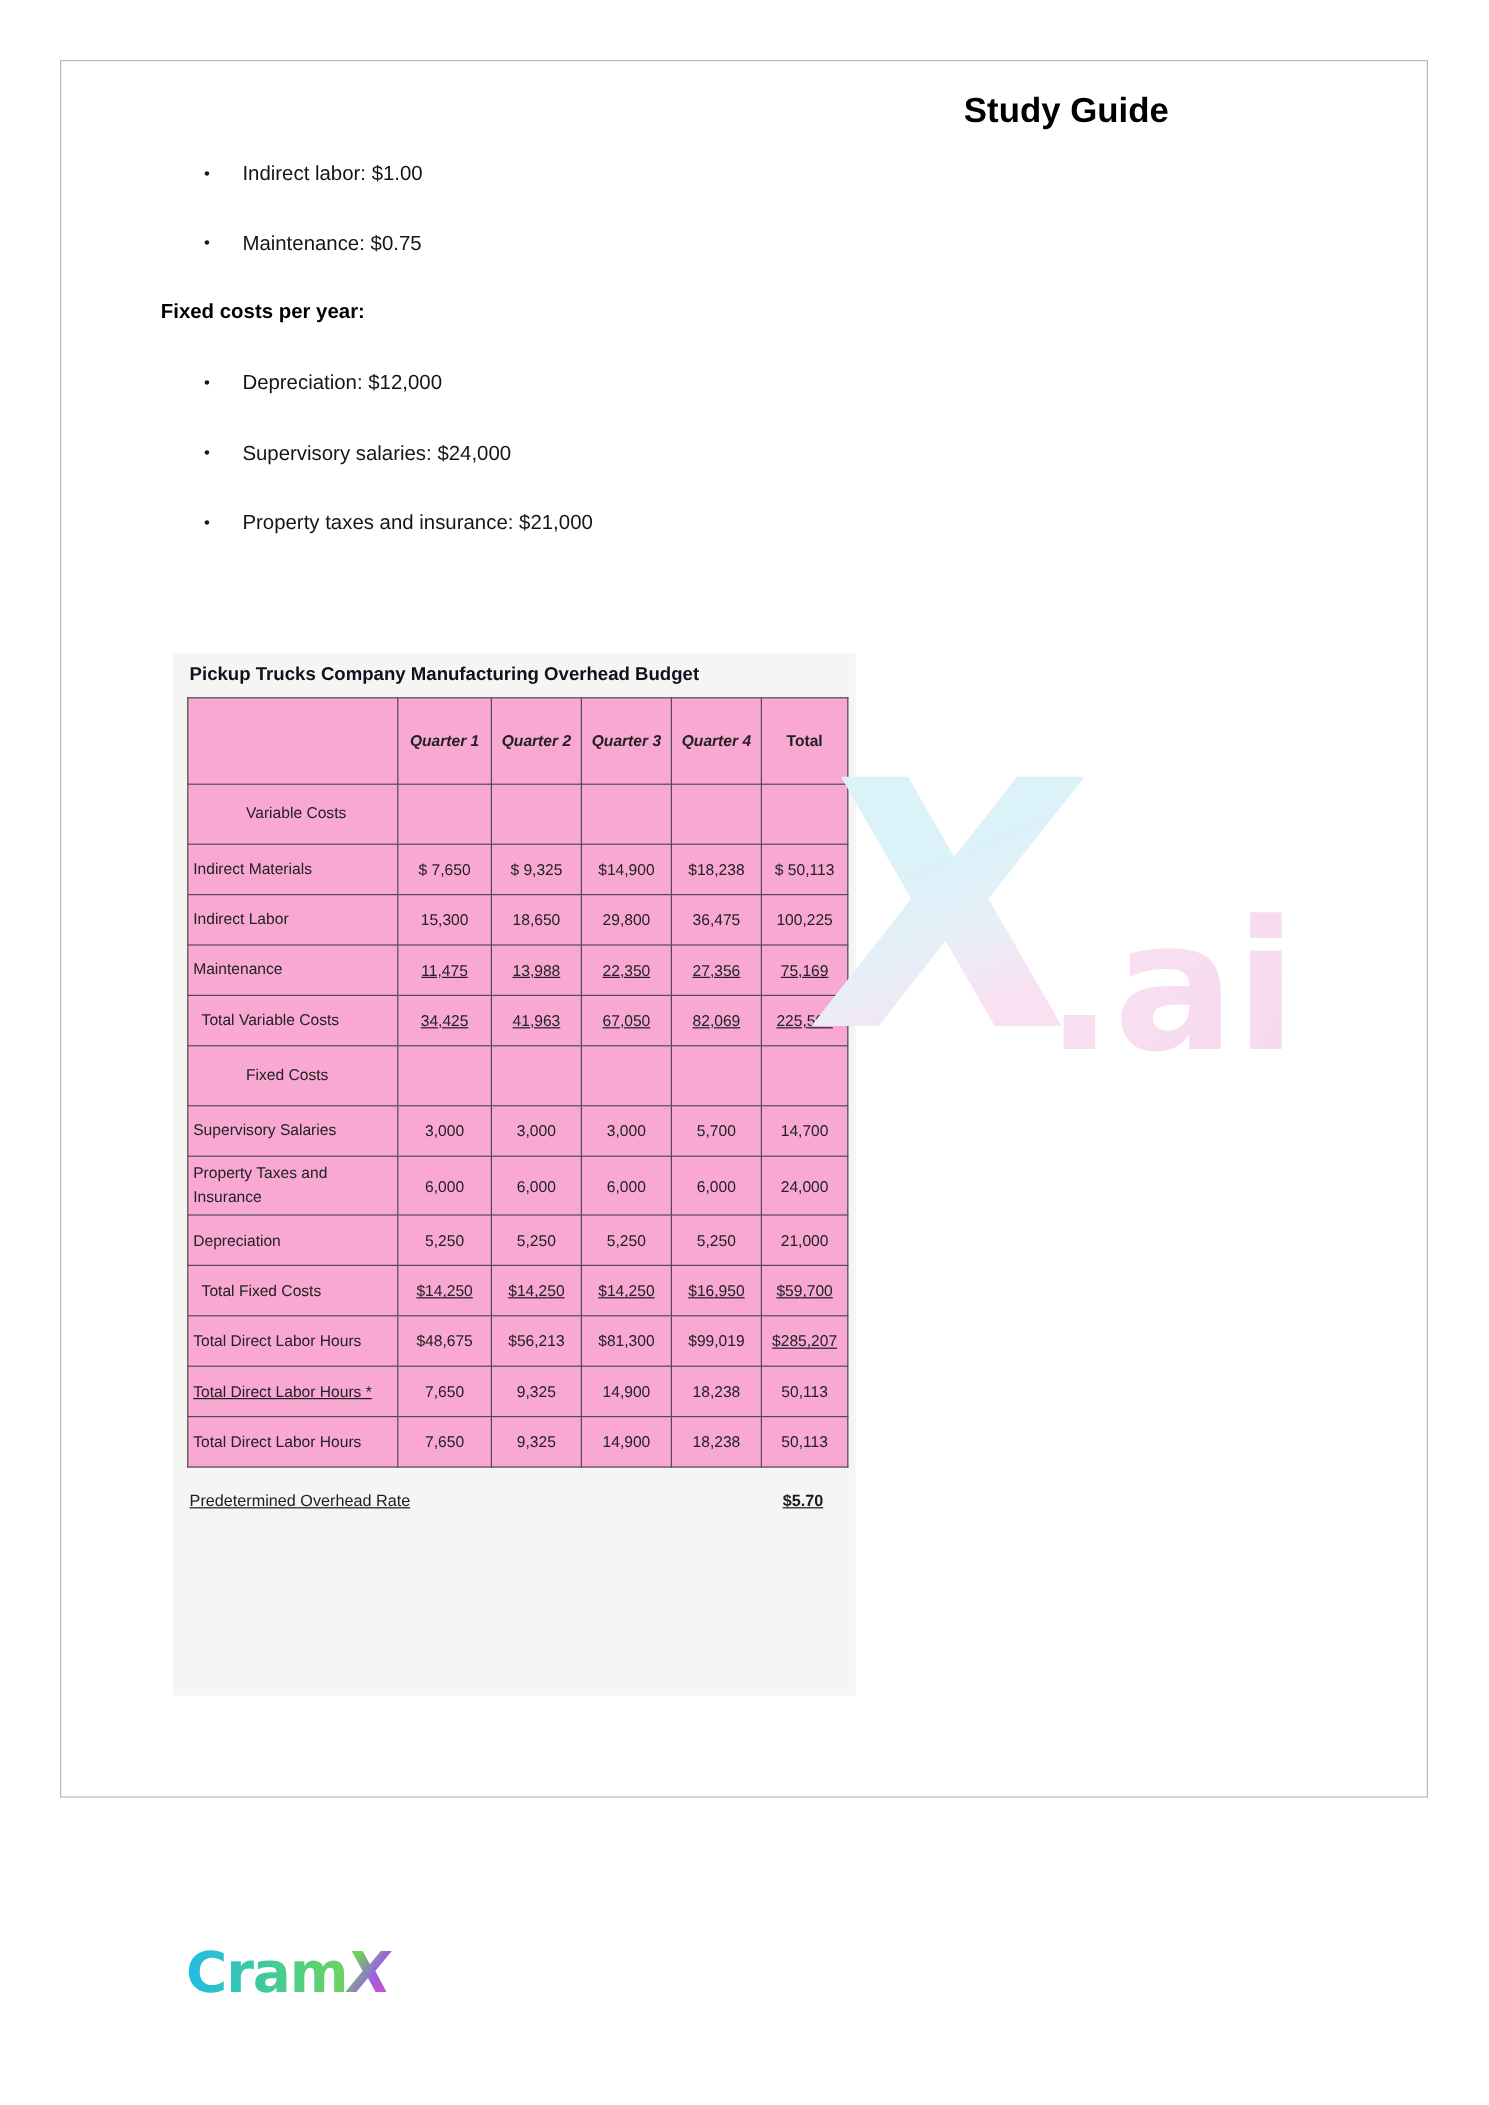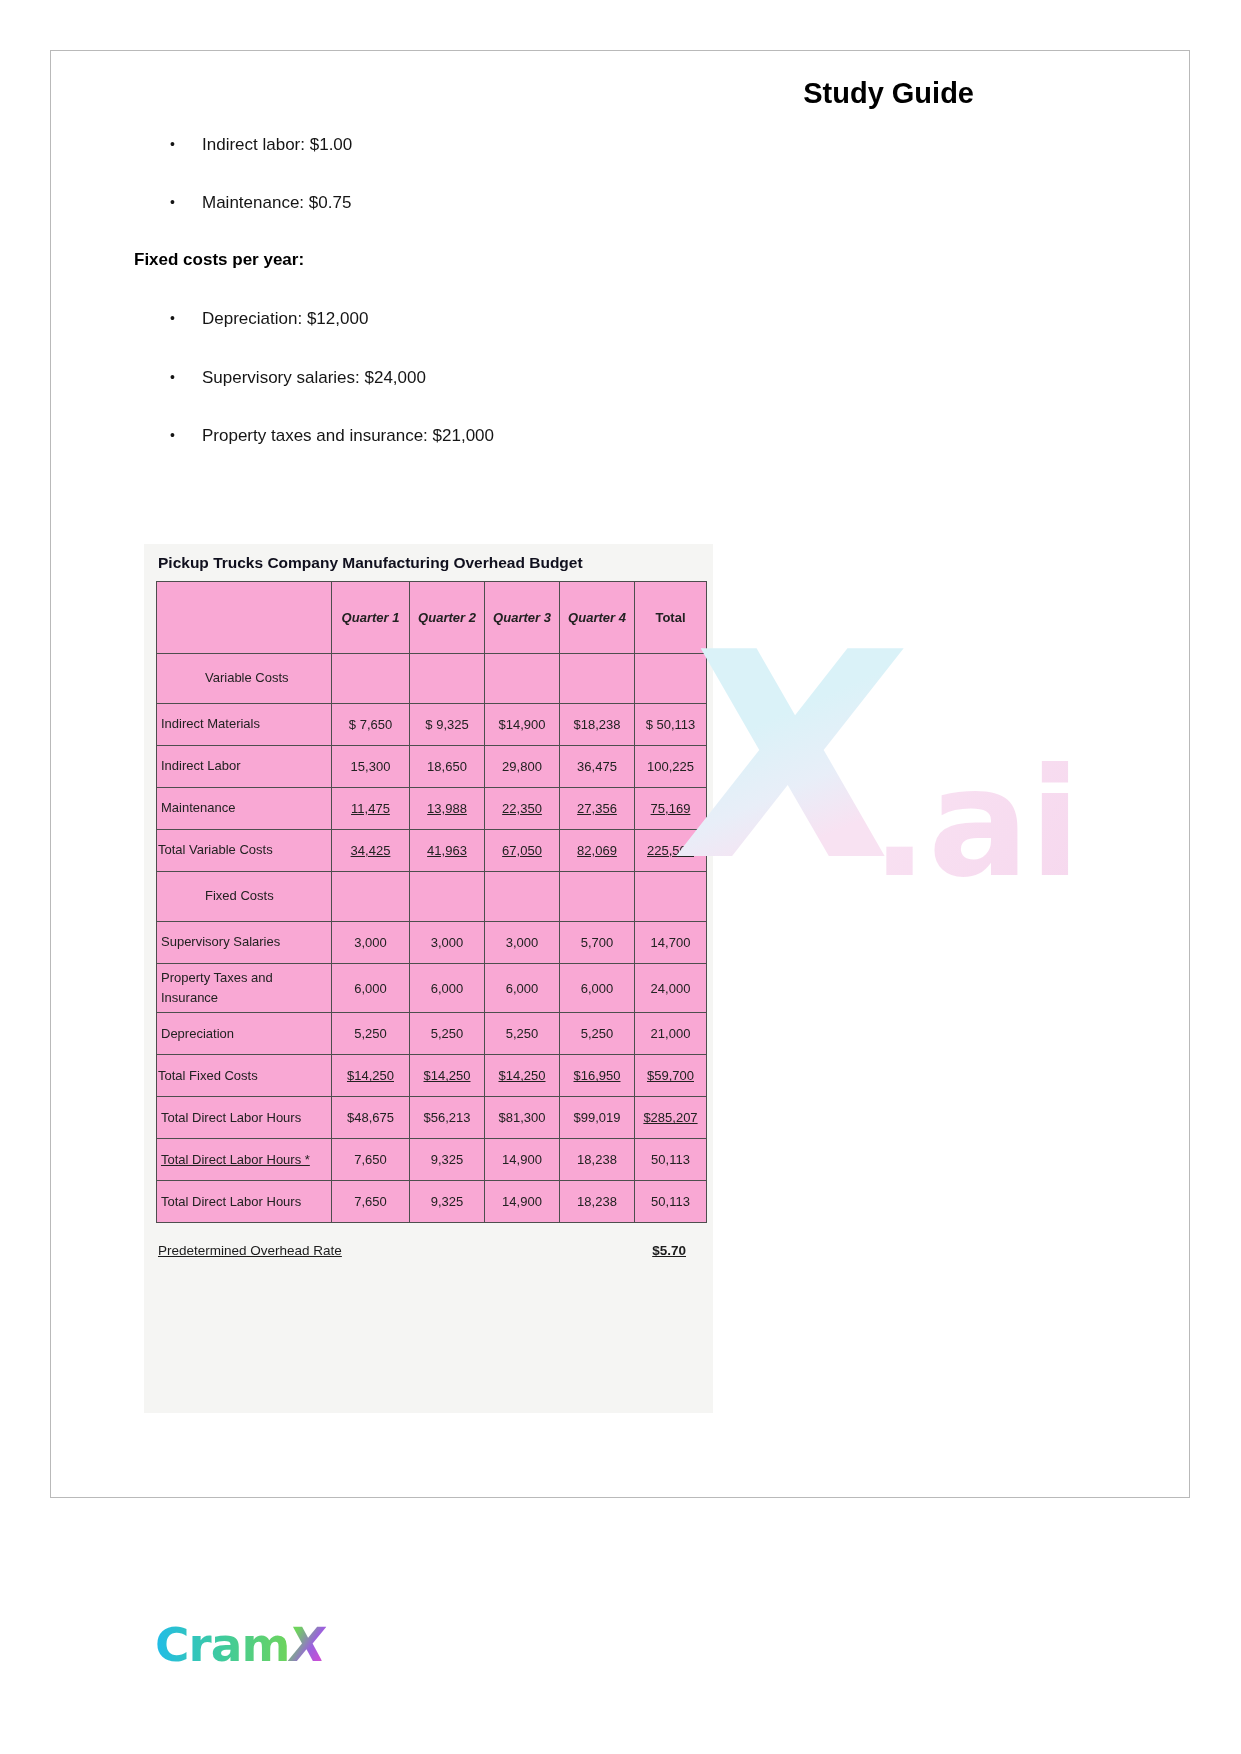--- a/index.html
+++ b/index.html
@@ -38,21 +38,21 @@
   table.budget col.c-tot{width:72px;}
   table.budget th, table.budget td{
     border:1.5px solid #4e4e4e;box-sizing:border-box;
     padding:4px 4px;vertical-align:middle;
   }
   table.budget th{height:72px;font-weight:bold;font-style:italic;text-align:center;line-height:1.5;}
   table.budget th.tot{font-style:normal;}
   table.budget td{height:42px;}
   td.lbl{text-align:left;padding-left:6px;line-height:1.55;}
   td.lbl.section{height:50px;padding-left:48px;}
-  td.lbl.indent{padding-left:1px;}
+  td.lbl.indent{padding-left:11px;}
   td.lbl.nowrap{white-space:nowrap;}
   td.num{text-align:center;}
   .u{text-decoration:underline;}
   .shot-footer{
     display:flex;justify-content:space-between;align-items:baseline;
     width:536px;margin-top:20px;font-size:13.5px;
   }
   .shot-footer .rate-value{font-weight:bold;margin-right:8px;}
 
   

